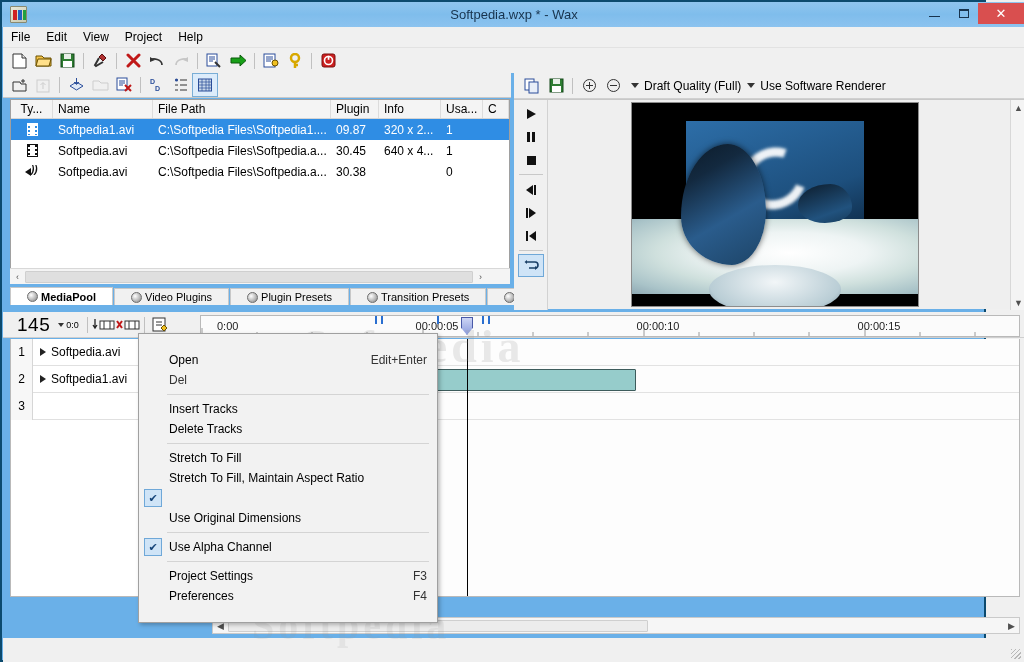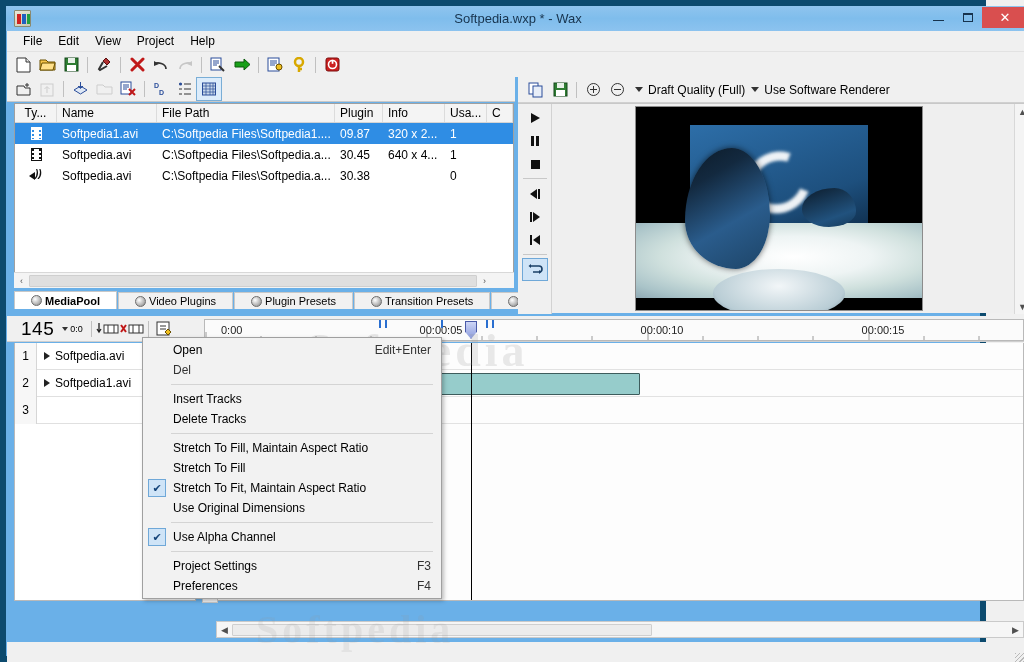--- a/index.html
+++ b/index.html
@@ -7,21 +7,21 @@
   body {
     font-family: "Liberation Sans", sans-serif;
     font-size: 12px;
     background:#f0f0f0;
     color:#000;
     -webkit-font-smoothing: antialiased;
   }
   #app {
     position:relative; width:986px; height:662px;
     background:#6ab0e8;
-    border:6px solid #0c4a6e;
+    border:2px solid #0c4a6e;
   }
 
   
   .titlebar {
     position:absolute; left:0; top:0; width:1024px; height:25px;
     background: linear-gradient(to bottom,#8fc4ee 0%, #7fbdec 50%, #8cc3ef 100%);
   }
   .title-icon {
     position:absolute; left:8px; top:4px; width:17px; height:17px;
     background:linear-gradient(145deg,#e8e8d8,#c9c9b0);
@@ -43,21 +43,21 @@
     display:flex; align-items:center; justify-content:center;
     color:#17334d; font-size:13px; line-height:1;
   }
   .wbtn.close { width:46px; height:21px; background:#d94f4f; color:#fff; margin-right:2px;}
   .wbtn .glyph-min{ display:block;width:11px;height:1px;background:#17334d;margin-top:6px;}
   .wbtn .glyph-max{ display:block;width:10px;height:9px;border:1px solid #17334d;border-top-width:2px;}
 
   
   .menubar {
     position:absolute; left:1px; top:25px; width:1022px; height:21px;
-    background:#f0f0f0; display:flex; align-items:center; padding-left:8px;
+    background:#f0f0f0; display:flex; align-items:center; padding-left:0;
     border-bottom:1px solid #e2e2e2;
   }
   .menuitem { padding:2px 8px; font-size:12px; color:#000; }
 
   
   .toolbar {
     position:absolute; left:1px; width:1022px; height:25px;
     background:#f0f0f0; display:flex; align-items:center; padding-left:4px;
   }
   .toolbar.row1 { top:46px; }
@@ -245,21 +245,21 @@
     position:absolute; left:1px; top:636px; width:1022px; height:24px; background:#f0f0f0;
   }
   .grip{position:absolute;right:4px;bottom:3px;width:10px;height:10px;
     background:repeating-linear-gradient(135deg,#b8b8b8 0 1px,transparent 1px 3px);}
 
   
   .ctxmenu{
     position:absolute; left:136px; top:331px; width:300px;
     background:#f2f2f2; border:1px solid #a0a0a0;
     box-shadow:2px 2px 4px rgba(0,0,0,.25);
-    padding:2px 0; z-index:50;
+    padding:16px 0; z-index:50;
   }
   .ctx-item{
     display:flex; align-items:center; height:20px; font-size:12px; position:relative;
     padding-left:30px; padding-right:10px;
   }
   .ctx-label{flex:1; white-space:nowrap;}
   .ctx-accel{ color:#333; font-size:12px;}
   .ctx-sep{ height:1px; background:#d4d4d4; margin:4px 8px 4px 28px;}
   .ctx-check{
     position:absolute; left:5px; top:1px; width:18px;height:18px;
@@ -739,28 +739,27 @@
     </div>
     <div class="ctx-sep"></div>
     <div class="ctx-item">
       <span class="ctx-label">Insert Tracks</span>
     </div>
     <div class="ctx-item">
       <span class="ctx-label">Delete Tracks</span>
     </div>
     <div class="ctx-sep"></div>
     <div class="ctx-item">
+      <span class="ctx-label">Stretch To Fill</span>
+    </div>
+    <div class="ctx-item">
       <span class="ctx-label">Stretch To Fill, Maintain Aspect Ratio</span>
     </div>
     <div class="ctx-item">
-      <span class="ctx-label">Stretch To Fill</span>
-    </div>
-    <div class="ctx-item">
       <span class="ctx-check">✔</span>
-      <span class="ctx-label">Stretch To Fit, Maintain Aspect Ratio</span>
     </div>
     <div class="ctx-item">
       <span class="ctx-label">Use Original Dimensions</span>
     </div>
     <div class="ctx-sep"></div>
     <div class="ctx-item">
       <span class="ctx-check">✔</span>
       <span class="ctx-label">Use Alpha Channel</span>
     </div>
     <div class="ctx-sep"></div>

